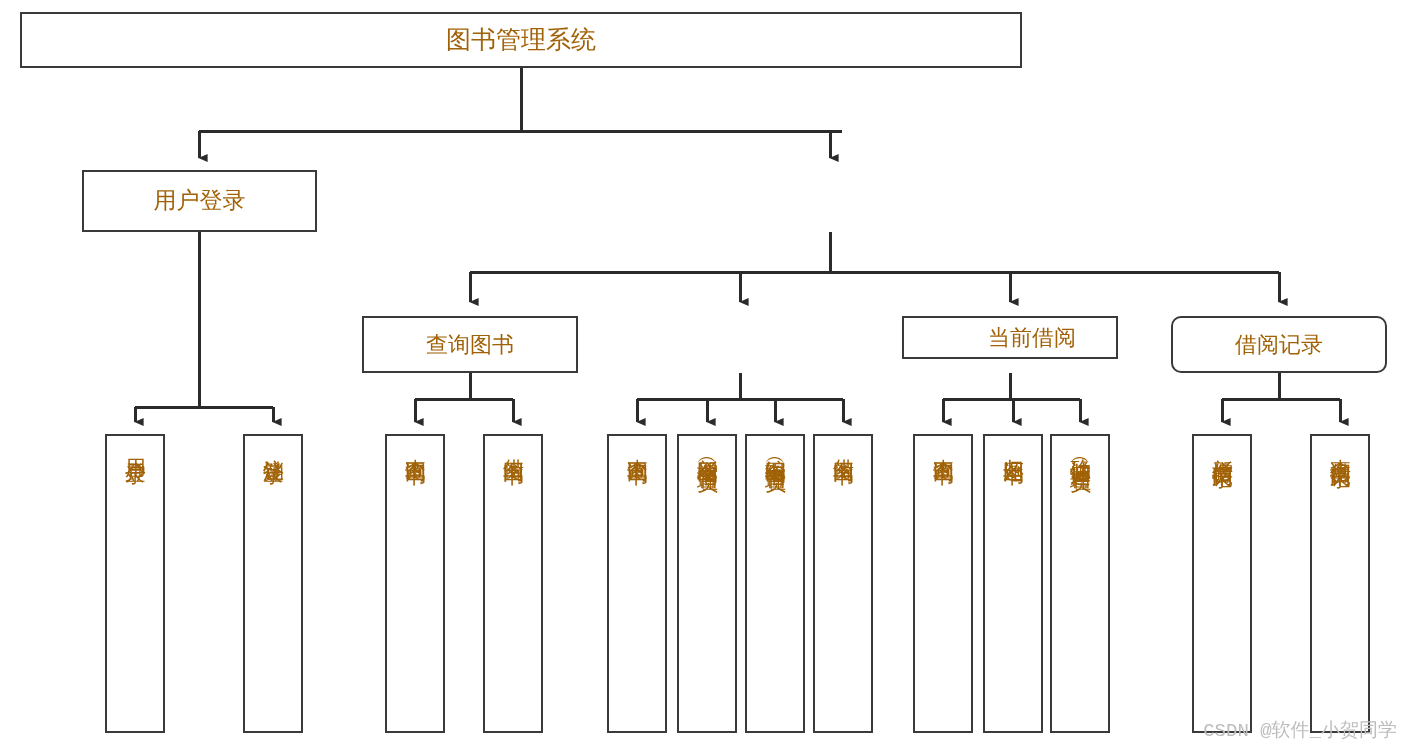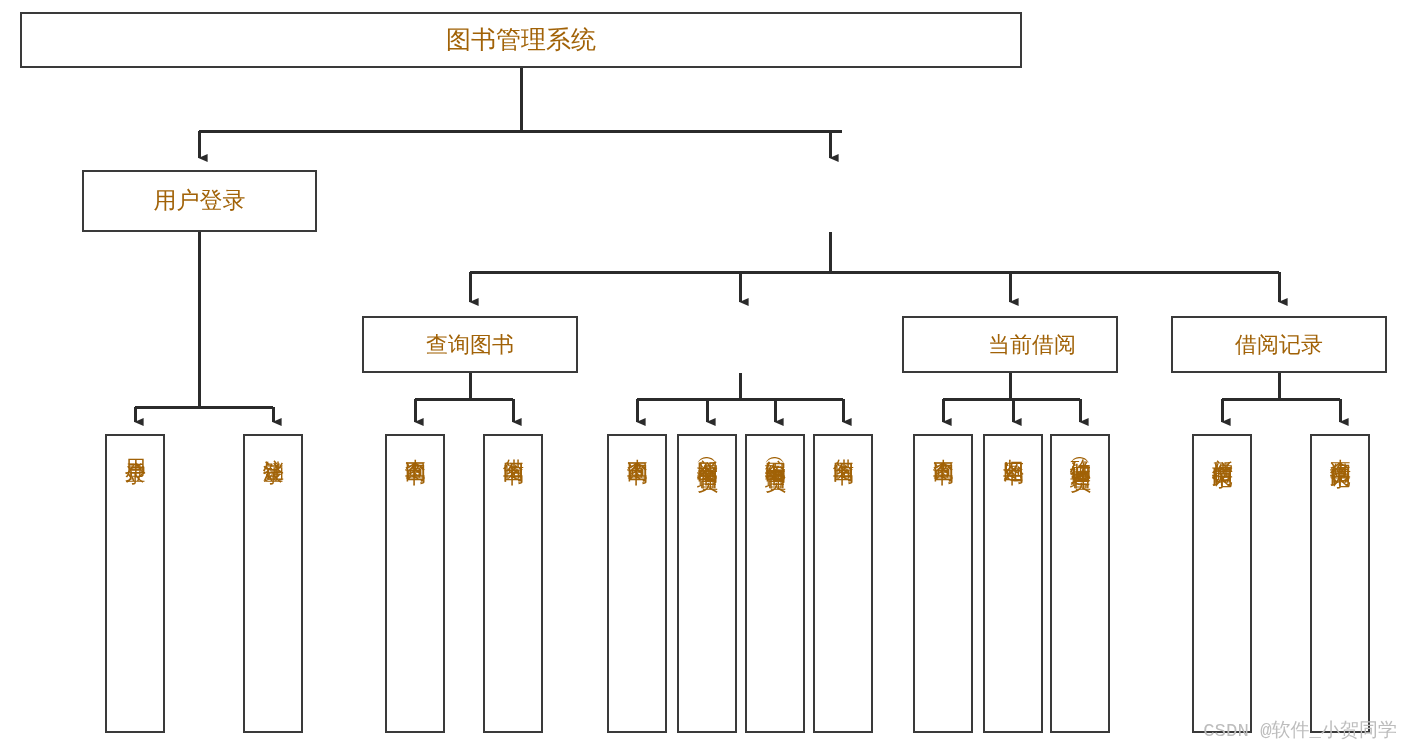--- a/index.html
+++ b/index.html
@@ -154,25 +154,25 @@
   <div class="node level1" style="left:82px; top:170px; width:235px; height:62px;">
     <span class="node-label">用户登录</span>
   </div>
 
 
   <div class="node level2" style="left:362px; top:316px; width:216px; height:57px;">
     <span class="node-label">查询图书</span>
   </div>
 
 
-  <div class="node level2" style="left:902px; top:316px; width:216px; height:57px;padding-left:44px;">
+  <div class="node level2" style="left:902px; top:316px; width:216px; height:43px;padding-left:44px;">
     <span class="node-label">当前借阅</span>
   </div>
 
-  <div class="node level2" style="left:1171px; top:316px; width:216px; height:57px;">
+  <div class="node level2" style="left:1171px; top:316px; width:216px; height:57px;border-radius:10px;">
     <span class="node-label">借阅记录</span>
   </div>
 
   <div class="node leaf" style="left:105px; top:434px; width:60px; height:299px;">
     <span class="node-label">用户登录</span>
   </div>
 
   <div class="node leaf" style="left:243px; top:434px; width:60px; height:299px;">
     <span class="node-label">注销登录</span>
   </div>

